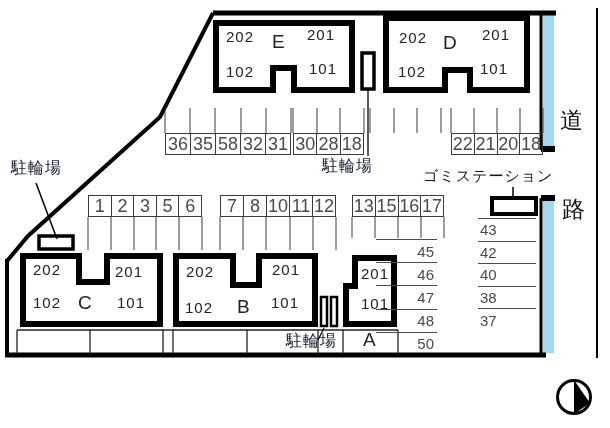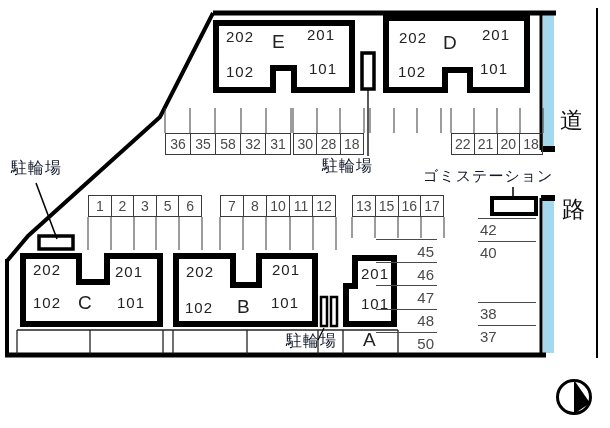--- a/index.html
+++ b/index.html
@@ -6,21 +6,21 @@
   #plan{position:relative;width:610px;height:428px;background:#fff;overflow:hidden;
         font-family:"Liberation Sans","DejaVu Sans",sans-serif;}
   #shapes{position:absolute;left:0;top:0;z-index:1;}
   .lbl{position:absolute;z-index:3;font-size:15px;color:#0f172a;white-space:nowrap;letter-spacing:1px;}
   .unit{position:absolute;z-index:3;font-size:15px;color:#222;letter-spacing:1px;}
   .bname{position:absolute;z-index:3;font-size:19px;color:#222;}
   .road-char{position:absolute;z-index:3;font-size:23px;color:#111;}
   .stall-group{position:absolute;z-index:2;}
   .cellrow{display:flex;height:22px;border:1px solid #3a3a3a;box-sizing:border-box;background:transparent;}
   .cell{flex:1;border-right:1px solid #3a3a3a;display:flex;align-items:center;justify-content:center;
-        font-size:14px;color:#4a4a4a;}
+        font-size:18px;color:#4a4a4a;}
   .cell:last-child{border-right:none;}
   .ticks{position:relative;width:100%;}
   .tick{position:absolute;top:0;bottom:0;width:1px;background:#3a3a3a;transform:translateX(-50%);}
   .hcol{position:absolute;z-index:2;}
   .hitem{border-top:1px solid #4a4a4a;font-size:15px;color:#4a4a4a;display:flex;align-items:center;box-sizing:border-box;}
   .hcol.right-align .hitem{justify-content:flex-end;padding-right:3px;}
   .hcol.left-align .hitem{justify-content:flex-start;padding-left:2px;}
   #compass{position:absolute;left:553px;top:376px;z-index:3;}
 </style>
 </head>
@@ -204,23 +204,24 @@
     </div>
 
   <div class="hcol right-align" style="left:376px;top:239px;width:61px;">
       <div class="hitem" style="height: 23.2px;">45</div>
       <div class="hitem" style="height: 23.2px;">46</div>
       <div class="hitem" style="height: 23.2px;">47</div>
       <div class="hitem" style="height: 23.2px;">48</div>
       <div class="hitem" style="height: 23.2px;">50</div>
     </div>
   <div class="hcol left-align" style="left:478px;top:218px;width:58px;">
+      <div class="hitem" style="height: 22.6px;">43</div>
       <div class="hitem" style="height: 22.6px;">42</div>
       <div class="hitem" style="height: 22.6px;">40</div>
-      <div class="hitem" style="height: 22.6px; margin-top: 39px;">38</div>
+      <div class="hitem" style="height: 22.6px;">38</div>
       <div class="hitem" style="height: 22.6px;">37</div>
     </div>
 
   <div class="lbl" style="left:11px;top:158px;font-size:16px;">駐輪場</div>
   <div class="lbl" style="left:322px;top:156px;font-size:16px;">駐輪場</div>
   <div class="lbl" style="left:286px;top:331px;font-size:16px;">駐輪場</div>
   <div class="lbl" style="left:423px;top:167px;font-size:15px;">ゴミステーション</div>
   <div class="road-char" style="left:560px;top:105px;">道</div>
   <div class="road-char" style="left:562px;top:194px;">路</div>
 

